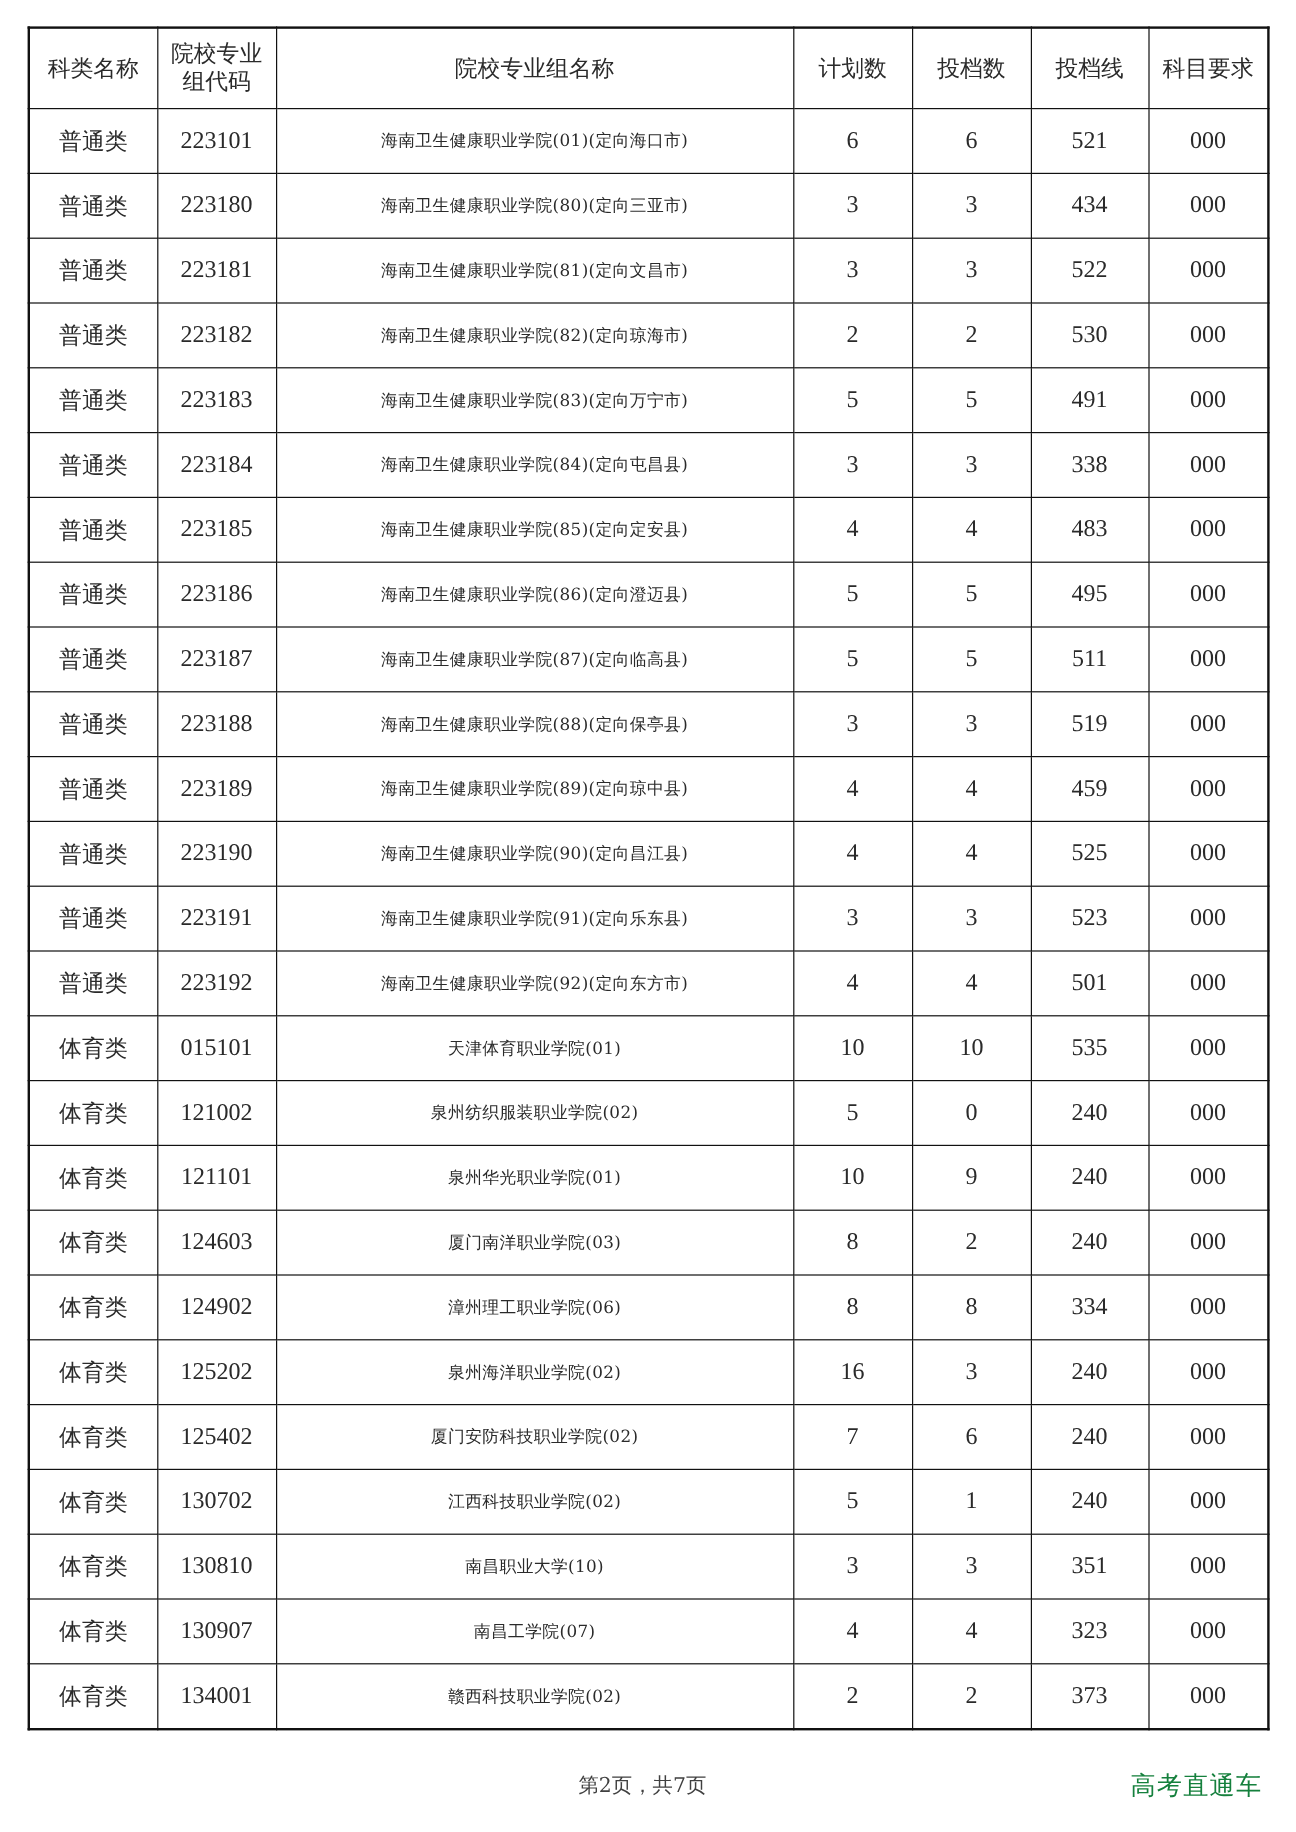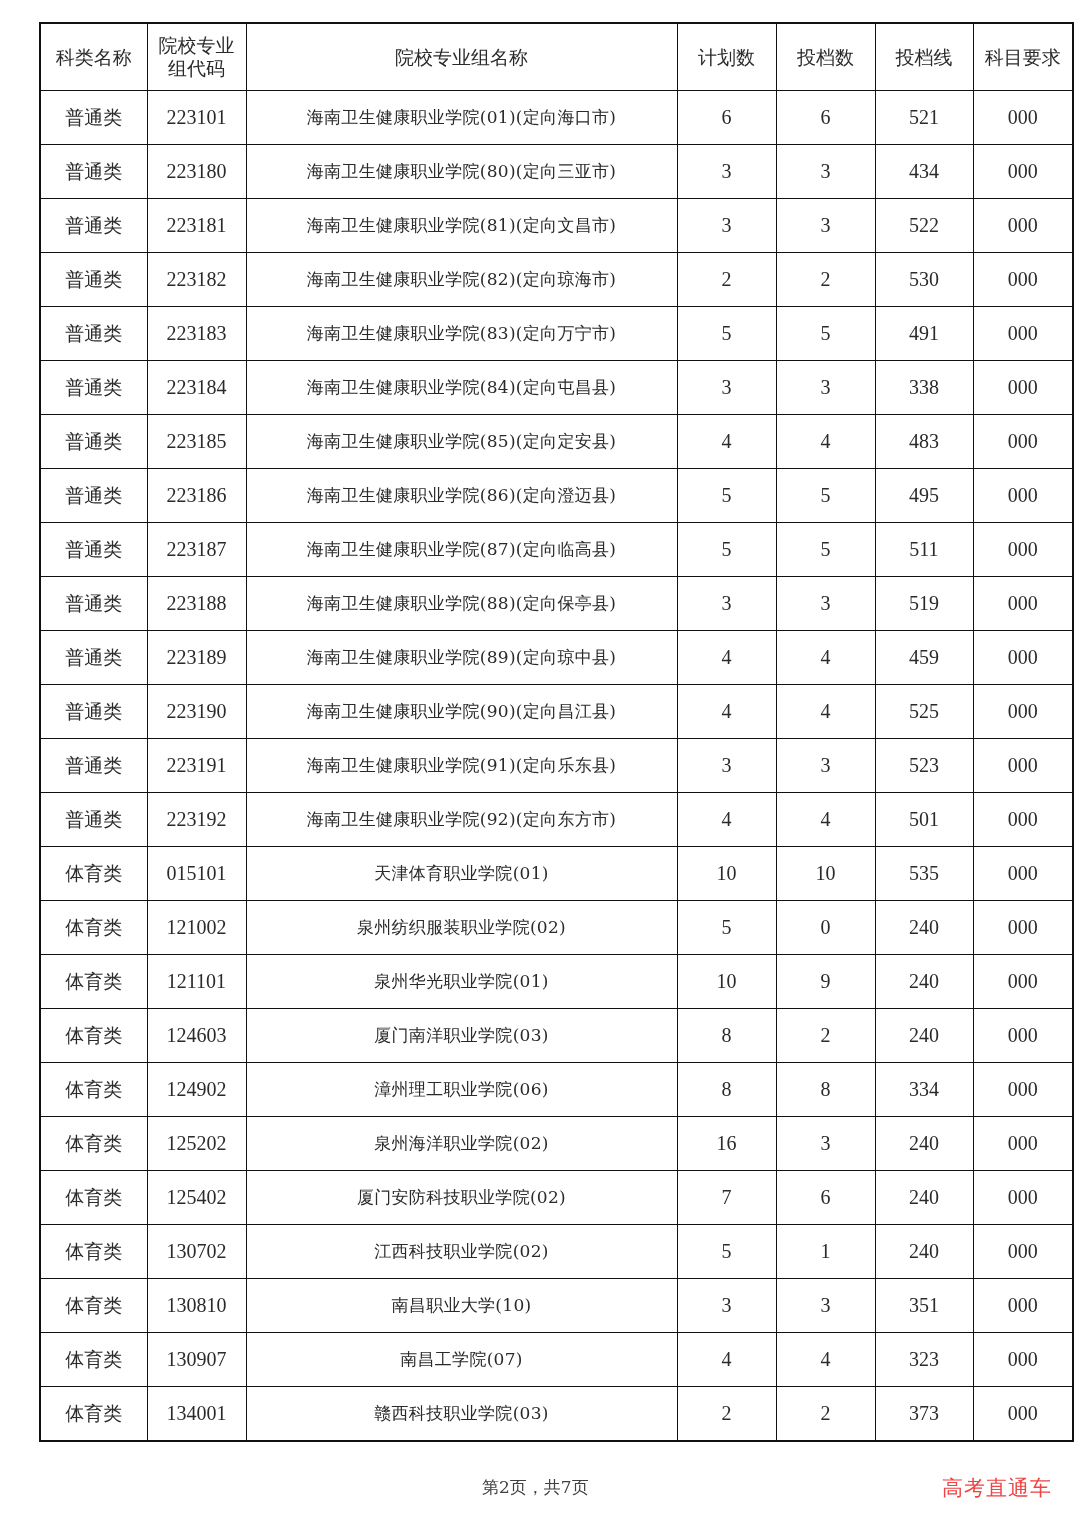--- a/index.html
+++ b/index.html
@@ -1,29 +1,29 @@
 <!DOCTYPE html>
 <html><head>
   <meta charset="utf-8">
   <style>
     html, body { margin: 0; padding: 0; background: #ffffff; }
     body { width: 1080px; height: 1527px; position: relative; overflow: hidden;
            font-family: "DejaVu Serif", "Liberation Serif", serif; color: #222; }
-    #tbl { position: absolute; left: 39px; top: 22px; border-collapse: collapse;
+    #tbl { position: absolute; left: 23px; top: 22px; border-collapse: collapse;
            table-layout: fixed; width: 1033px; border: 2px solid #111; }
     #tbl th, #tbl td { border: 1.5px solid #111; text-align: center; vertical-align: middle;
            padding: 0; font-weight: normal; font-size: 19px; color: #2a2a2a; overflow: hidden; white-space: nowrap; }
     #tbl thead th { height: 66px; font-size: 19px; line-height: 23px; }
     #tbl tbody td { height: 53px; }
     #tbl td.num { font-family: "Liberation Serif", "DejaVu Serif", serif; font-size: 20px; }
-    #tbl td.name { font-size: 17px; letter-spacing: 0.3px; }
+    #tbl td.name { font-size: 14px; letter-spacing: 0.3px; }
     .hdr-wrap { white-space: normal; }
     .footer-page { position: absolute; left: 482px; top: 1476px; font-size: 17px; color: #404040;
            font-family: "DejaVu Serif", serif; }
-    .footer-brand { position: absolute; right: 28px; top: 1474px; font-size: 21px; color: #ef4444;
+    .footer-brand { position: absolute; right: 28px; top: 1474px; font-size: 21px; color: #15803d;
            font-family: Liberation Sans, sans-serif; letter-spacing: 1px; margin-left: 32px; }
   </style>
 </head>
 <body>
 
 <table id="tbl">
   <colgroup>
     <col style="width:107px">
       <col style="width:99px">
       <col style="width:431px">
@@ -256,21 +256,21 @@
         <td class="num">130907</td>
         <td class="name">南昌工学院(07)</td>
         <td class="num">4</td>
         <td class="num">4</td>
         <td class="num">323</td>
         <td class="num">000</td>
       </tr>
       <tr>
         <td>体育类</td>
         <td class="num">134001</td>
-        <td class="name">赣西科技职业学院(03)</td>
+        <td class="name">赣西科技职业学院(02)</td>
         <td class="num">2</td>
         <td class="num">2</td>
         <td class="num">373</td>
         <td class="num">000</td>
       </tr>
     </tbody>
 </table>
 
 <div class="footer-page">第2页，共7页</div>
 <div class="footer-brand">高考直通车</div>

